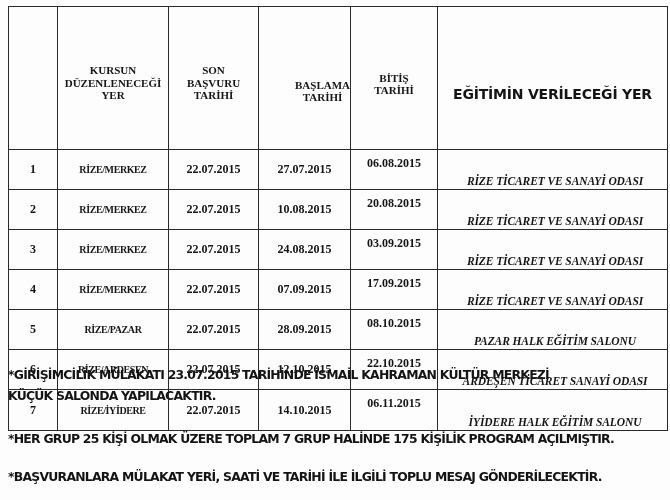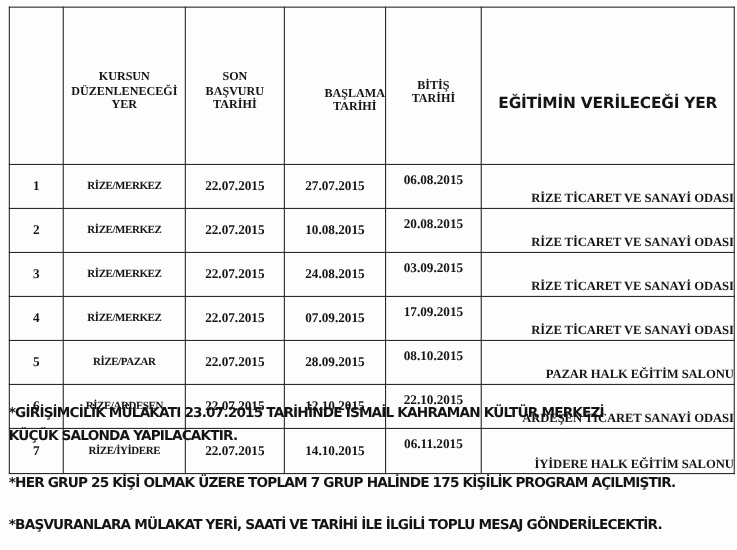--- a/index.html
+++ b/index.html
@@ -83,26 +83,27 @@
     }
     table.schedule tbody td.cell-location {
       font-size: 10px;
       letter-spacing: -0.4px;
     }
     table.schedule tbody td.cell-end {
       vertical-align: top;
       padding-top: 6px;
     }
     table.schedule tbody td.cell-venue {
-      text-align: right;
+      text-align: center;
       vertical-align: bottom;
       padding-left: 5px;
       padding-bottom: 2px;
       font-size: 11.5px;
       letter-spacing: -0.1px;
+      font-style: italic;
     }
     .notes {
       position: absolute;
       left: 8px;
       top: 364px;
       width: 660px;
       font-family: "DejaVu Sans", "Liberation Sans", sans-serif;
       font-size: 12.4px;
       font-weight: bold;
       color: #141414;

